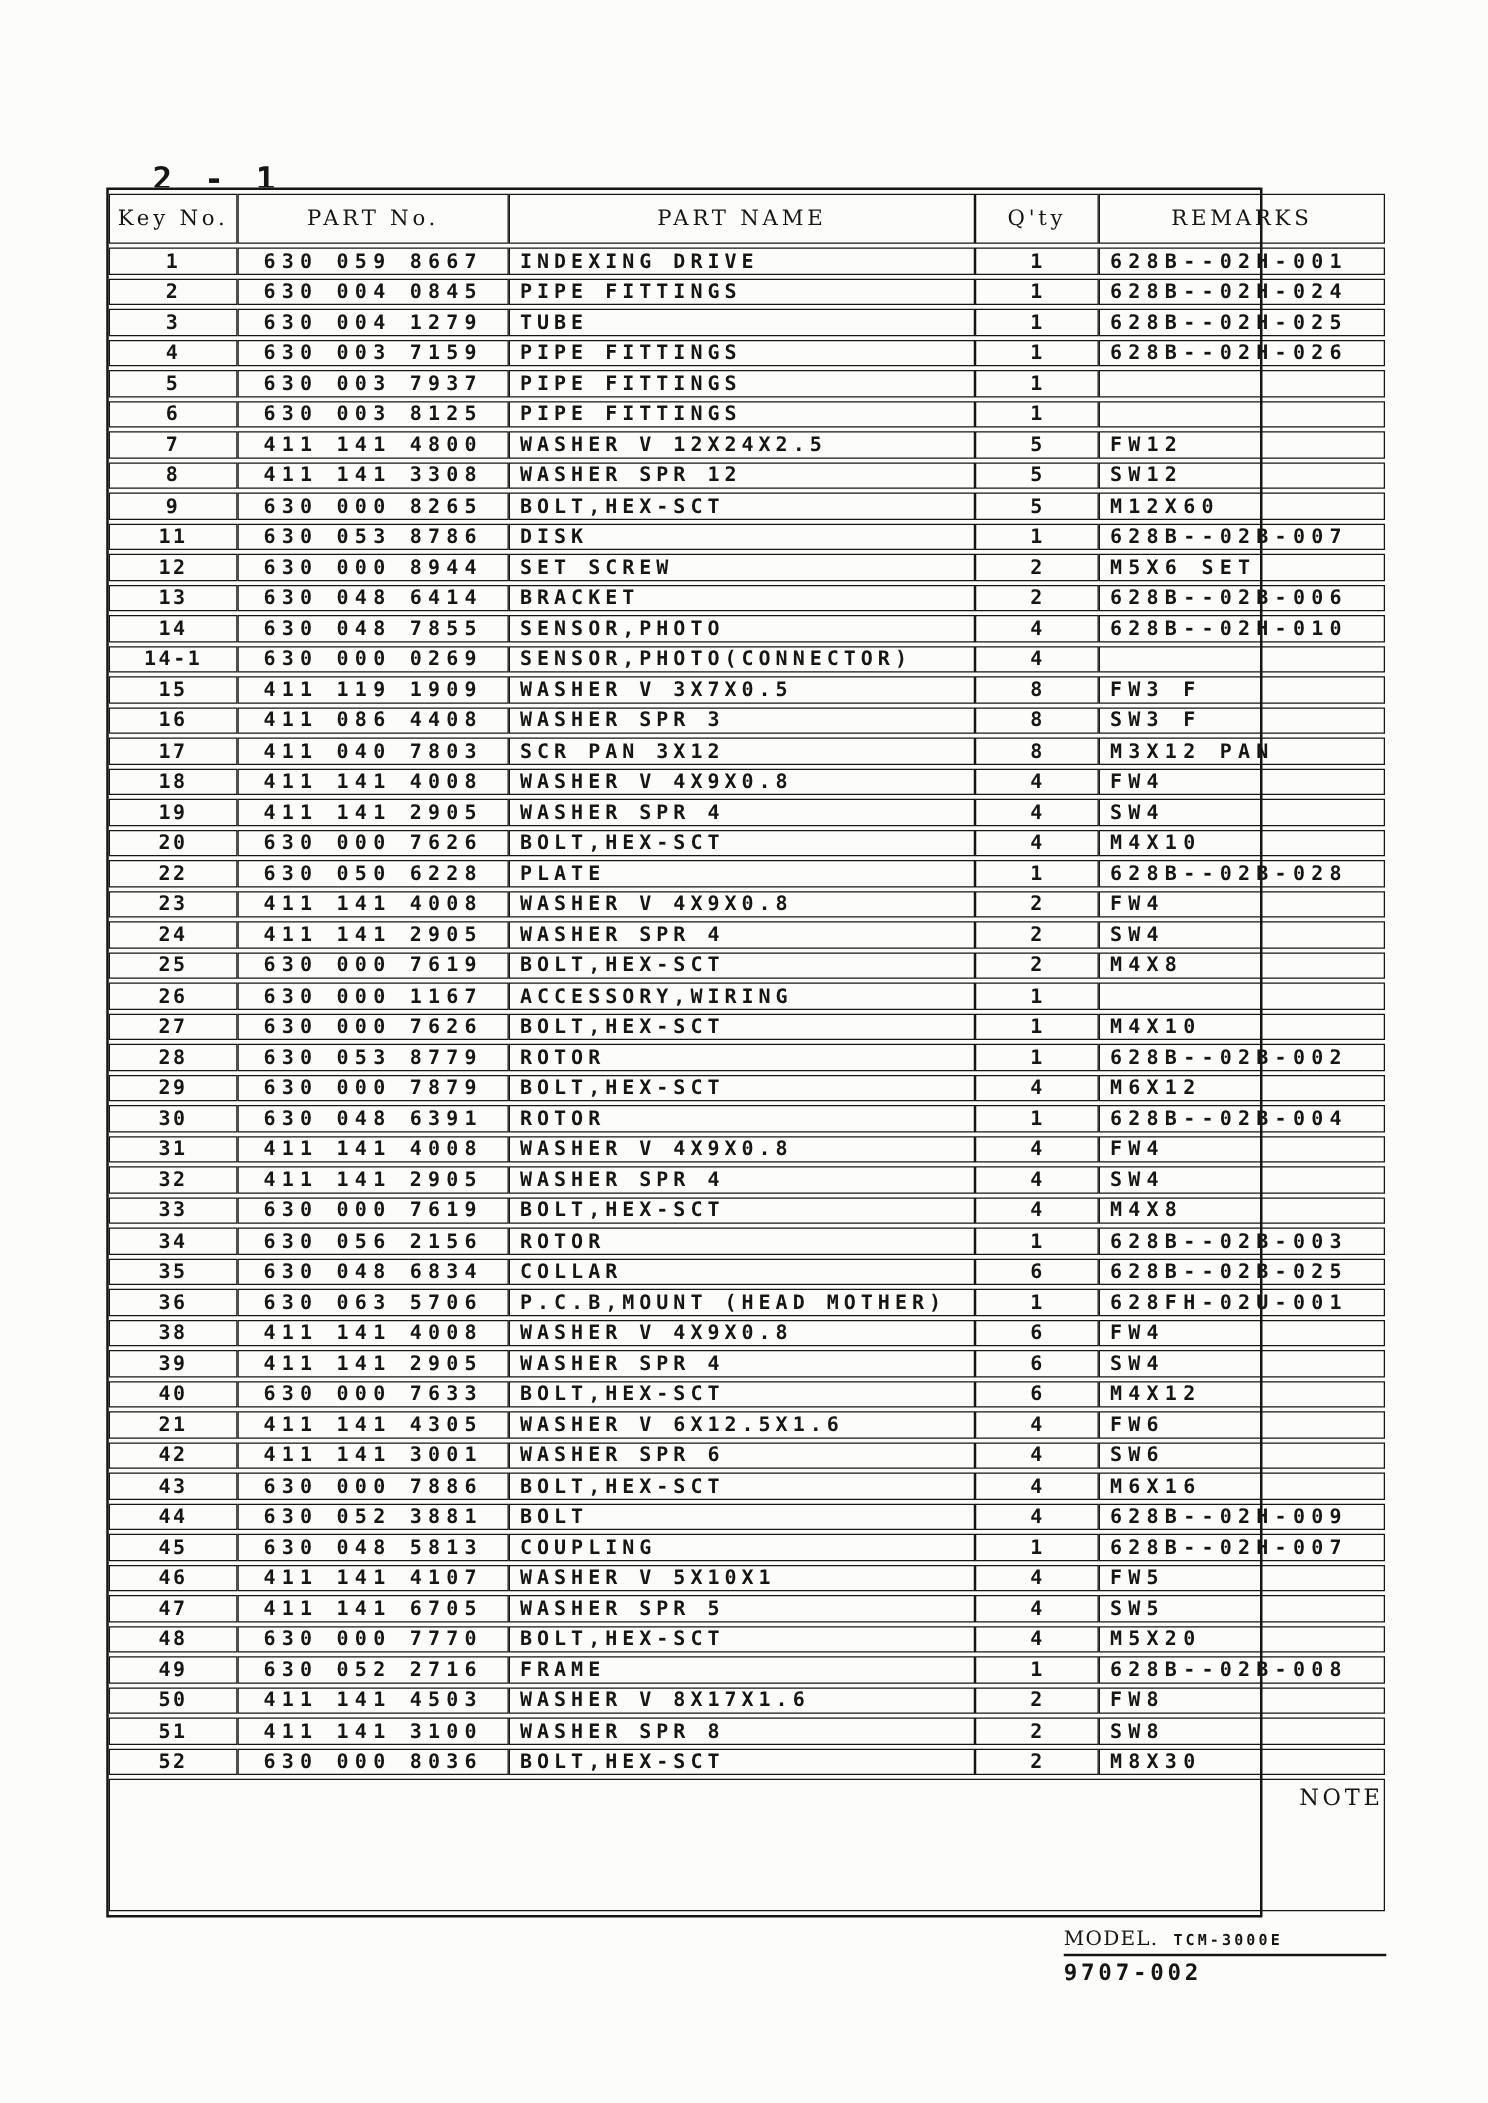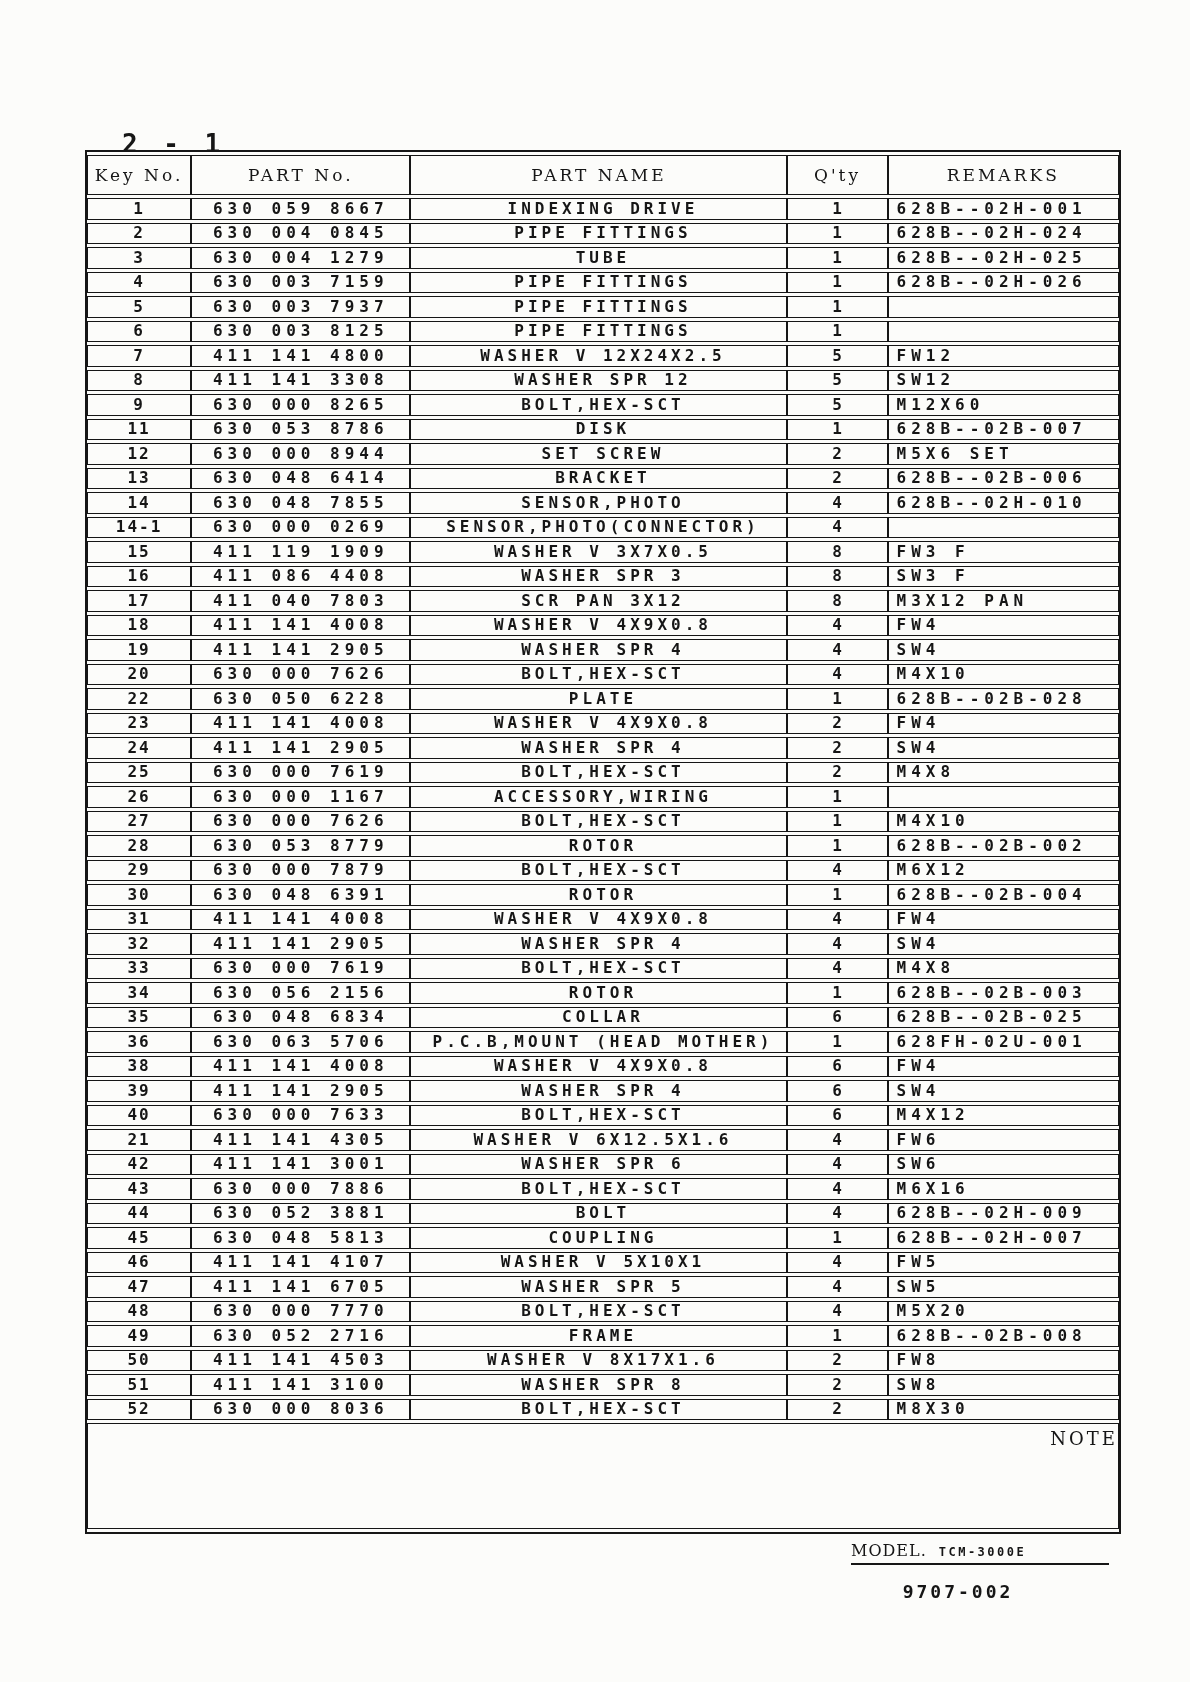--- a/index.html
+++ b/index.html
@@ -23,21 +23,21 @@
     font-size: 26px;
     font-weight: bold;
     letter-spacing: 5px;
     white-space: pre;
   }
 
   .table-wrap {
     position: absolute;
     left: 85px;
     top: 150px;
-    width: 1036px;
+    width: 925px;
     border: 2px solid #161616;
     box-sizing: border-box;
     background: #fcfcfa;
   }
 
   table.parts {
     width: 100%;
     table-layout: fixed;
     border-collapse: separate;
     border-spacing: 0 3px;
@@ -62,21 +62,21 @@
 
   td {
     height: 21.5px;
     line-height: 18px;
     font-size: 16px;
     font-weight: bold;
   }
 
   td.col-key      { text-align: center; letter-spacing: 2px; }
   td.col-part_no  { text-align: center; letter-spacing: 5px; }
-  td.col-part_name{ text-align: center; padding-left: 8px; letter-spacing: 4px; }
+  td.col-part_name{ text-align: left; padding-left: 8px; letter-spacing: 4px; }
   td.col-qty      { text-align: center; letter-spacing: 1px; }
   td.col-remarks  { text-align: left; padding-left: 8px; letter-spacing: 5px; }
 
   td.note-cell {
     height: 106px;
     vertical-align: top;
     text-align: right;
     padding: 6px 0 0 12px;
     font-family: "DejaVu Serif", serif;
     font-weight: normal;
@@ -102,22 +102,22 @@
     font-size: 16px;
     letter-spacing: 1px;
   }
   .model-value {
     font-family: "DejaVu Sans Mono", monospace;
     font-weight: bold;
     font-size: 12px;
     letter-spacing: 2.5px;
   }
   .footer-line2 {
-    margin-top: 16px;
-    text-align: center;
+    margin-top: 3px;
+    text-align: left;
     padding-right: 44px;
     font-weight: bold;
     font-size: 18px;
     letter-spacing: 3px;
   }
 </style>
 </head>
 <body>
 
 <div class="page-label">2 - 1</div>

